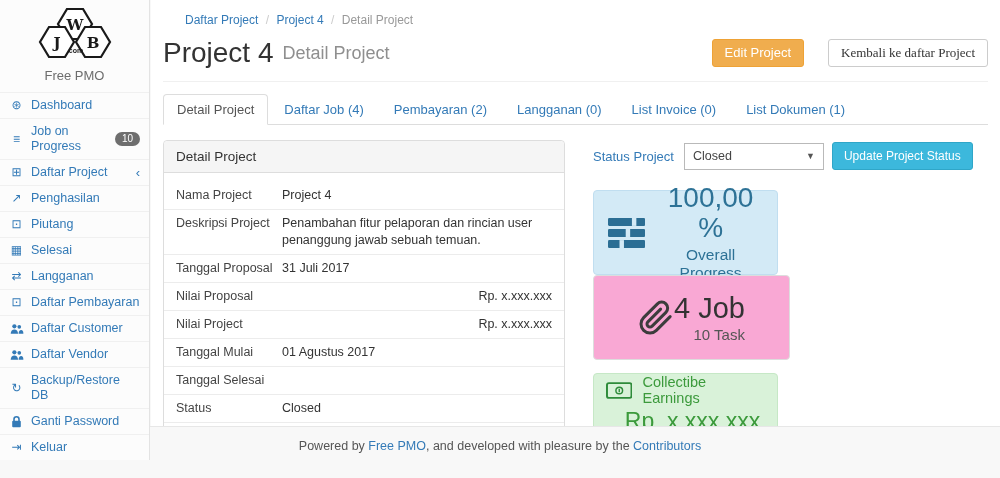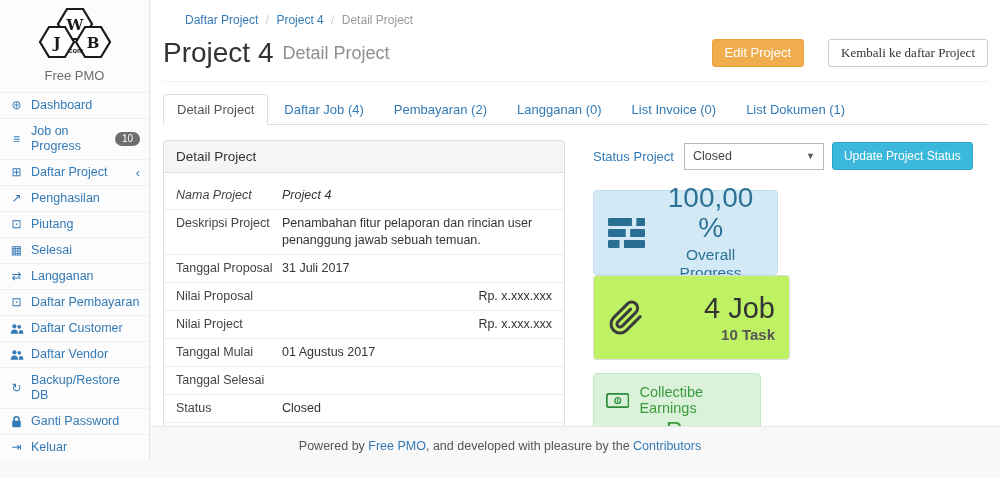--- a/index.html
+++ b/index.html
@@ -67,21 +67,21 @@
   .col-right { flex:1; margin-left:28px; }
 
   
   .panel { border:1px solid #ddd; border-radius:4px; background:#fff; }
   .panel-header {
     background:#f5f5f5; border-bottom:1px solid #ddd;
     padding:8px 12px; font-size:13.5px; color:#333; border-radius:4px 4px 0 0;
   }
   .panel-body { padding:9px 0 4px; }
   .drow { display:flex; padding:5px 12px; font-size:12.5px; border-top:1px solid #ececec; line-height:17px; }
-  .drow:first-child { border-top:none;font-style:italic; }
+  .drow:first-child { border-top:none; }
   .drow .lbl { width:106px; flex-shrink:0; color:#444; }
   .drow .val { flex:1; color:#333; }
   .drow.right .val { text-align:right; }
   .val a { color:#337ab7; text-decoration:underline; cursor:pointer; }
 
   
   .status-row { display:flex; align-items:center; margin:2px 0 20px; }
   .status-label { color:#337ab7; font-weight:normal; font-size:13px; margin-right:10px; }
   .status-select {
     width:140px; height:27px; border:1px solid #b9b9b9; background:#fff;
@@ -94,27 +94,27 @@
     font-size:12px; padding:6px 11px; border-radius:3px; cursor:pointer; line-height:14px;
   }
 
   
   .stat-row { display:flex; justify-content:space-between;flex-direction:column; }
   .stat-box { border-radius:4px; height:85px; display:flex; align-items:center; padding:12px 14px; }
   .box-progress { width:185px; background:#d3eaf6; border:1px solid #c0def0; }
   .box-progress .stat-text { margin-left:13px; text-align:center; color:#2d7296; }
   .box-progress .big { font-size:28px; line-height:30px; }
   .box-progress .cap { font-size:15.5px; margin-top:3px; }
-  .box-jobs { width:197px; background:#bef264; border:1px solid #ddd; justify-content:space-between; }
+  .box-jobs { width:197px; background:#f9a8d4; border:1px solid #ddd; justify-content:center; }
   .box-jobs .stat-text { text-align:right; }
   .box-jobs .big { font-size:29px; line-height:31px; color:#333; }
-  .box-jobs .cap { font-size:15px; color:#555; margin-top:2px;font-weight:bold; }
+  .box-jobs .cap { font-size:15px; color:#555; margin-top:2px; }
   .box-earnings {
-    width:168px; height:70px; background:#d9f2d9; border:1px solid #c6e8c6;
-    border-radius:4px; margin-top:13px; padding:10px 12px;
+    width:185px; height:70px; background:#d9f2d9; border:1px solid #c6e8c6;
+    border-radius:4px; margin-top:13px; padding:0 12px;
   }
   .earn-top { display:flex; align-items:center; gap:10px; color:#3c9a3c; font-size:14.5px; }
   .earn-value { text-align:center; color:#3c9a3c; font-size:23px; margin-top:2px; padding-left:14px; }
 
   
   .footer {
     position:absolute; left:0; right:0; top:426px; height:52px;
     background:#f8f8f8; border-top:1px solid #e7e7e7;
     text-align:center; font-size:12.5px; color:#555; padding-top:12px;
   }

